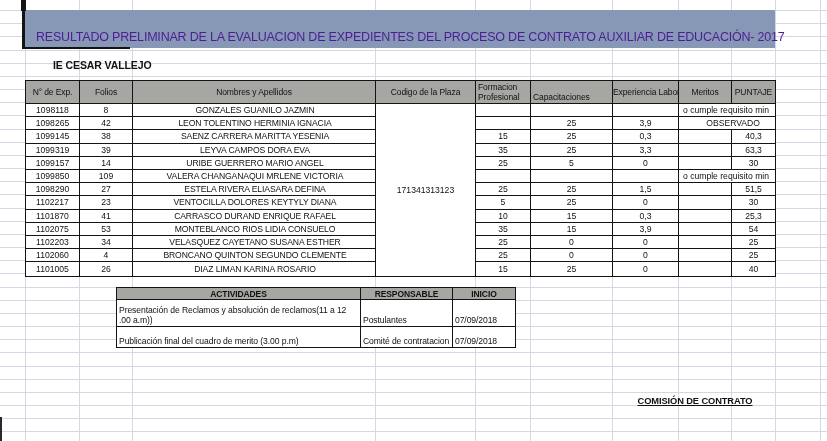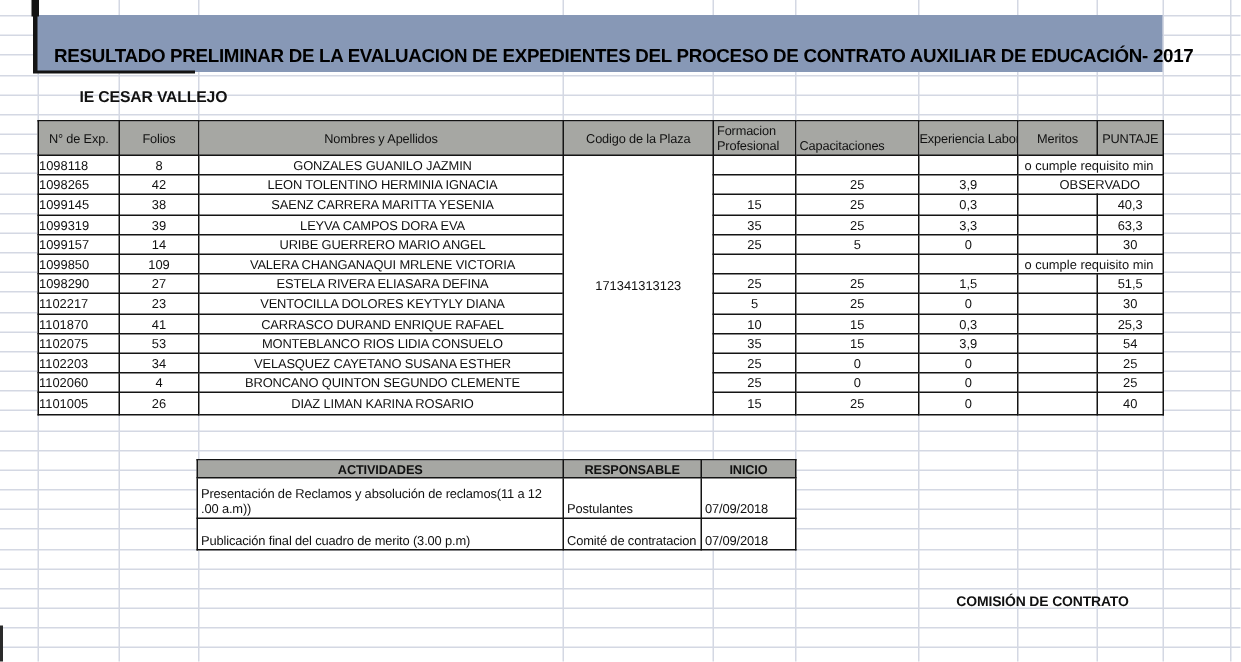--- a/index.html
+++ b/index.html
@@ -17,22 +17,22 @@
 
   .black-mark-top { position: absolute; left: 21px; top: 0; width: 5px; height: 11px; background: #141414; z-index: 3; }
   .black-mark-bottom { position: absolute; left: 0; top: 417px; width: 2px; height: 24px; background: #2a2a2a; z-index: 3; }
 
   .banner {
     position: absolute; left: 22px; top: 10px; width: 753px; height: 38px;
     background: #8798b6; border-left: 3px solid #141414;
     display: flex; align-items: flex-end; z-index: 2;
   }
   .banner-title {
-    font-weight: bold; font-size: 12.5px; letter-spacing: -0.2px;
-    padding: 0 0 4px 11px; white-space: nowrap; color: #000000;
+    font-weight: normal; font-size: 12.5px; letter-spacing: -0.2px;
+    padding: 0 0 4px 11px; white-space: nowrap; color: #4c1d95;
   }
   .banner-underline { position: absolute; left: 22px; top: 47px; width: 108px; height: 2px; background: #141414; z-index: 3; }
 
   .subtitle {
     position: absolute; left: 28px; top: 59px; z-index: 2;
     font-weight: bold; font-size: 10.5px; letter-spacing: -0.1px; white-space: nowrap; padding-left: 25px;
   }
 
   table { border-collapse: collapse; table-layout: fixed; z-index: 2; background: #fff; }
   th, td { border: 1px solid #141414; overflow: hidden; white-space: nowrap; }
@@ -41,46 +41,46 @@
   .main thead tr { height: 23px; }
   .main thead th {
     background: #a6a7a3; font-weight: normal; font-size: 8.5px;
     border-bottom: 1.5px solid #141414; letter-spacing: -0.1px; margin-left: 36px;
   }
   .main thead th.ha-c  { text-align: center; vertical-align: middle; }
   .main thead th.ha-bl { text-align: left; vertical-align: bottom; padding: 1px 2px; white-space: normal; line-height: 9.5px; }
   .main tbody tr { height: 13.2px; }
   .main tbody tr:last-child { height: 15px; }
   .main td { font-size: 8.6px; vertical-align: middle; }
-  .c-exp    { text-align: left; margin-top: 22px; }
+  .c-exp    { text-align: center; margin-top: 22px; }
   .c-folios { text-align: center; }
   .c-name   { text-align: center; padding-left: 2px; letter-spacing: -0.1px; }
   .c-codigo { text-align: center; vertical-align: middle; font-size: 9px; }
   .c-num    { text-align: center; font-size: 9px; }
   .c-note   { text-align: left; padding-left: 4px; }
   .c-obs    { text-align: right; padding-right: 15px; }
 
-  .acts { position: absolute; left: 131px; top: 287px; width: 399px; border: 1.5px solid #141414; margin-top: 19px; }
+  .acts { position: absolute; left: 116px; top: 287px; width: 399px; border: 1.5px solid #141414; }
   .acts thead tr { height: 12px; }
   .acts thead th {
     background: #a6a7a3; font-weight: bold; font-size: 8.5px;
     text-align: center; vertical-align: middle; letter-spacing: -0.1px;
   }
   .acts tbody td { font-size: 8.6px; vertical-align: bottom; padding: 1px 2px; letter-spacing: -0.1px; }
   .acts tbody tr:nth-child(1) { height: 27px; }
   .acts tbody tr:nth-child(2) { height: 21px; }
   .acts tbody tr:nth-child(3) { height: 24px; }
   .acts tbody tr:nth-child(4) { height: 26px; }
   .a-act  { text-align: left; white-space: normal; line-height: 10px; }
   .a-resp { text-align: left; }
   .a-ini  { text-align: left; padding-left: 3px; }
 
   .footer-note {
     position: absolute; left: 628px; top: 396px; width: 134px; z-index: 2;
-    font-weight: bold; font-size: 9.3px; text-align: center; letter-spacing: -0.1px; white-space: nowrap;
+    font-weight: bold; font-size: 9.3px; text-align: center; letter-spacing: -0.1px; white-space: nowrap; text-decoration: underline;
   }
 </style>
 </head>
 <body>
 
 <div class="sheet">
 
   <div>
       <div class="gridline v" style="left: 25px;"></div>
       <div class="gridline v" style="left: 79px;"></div>

